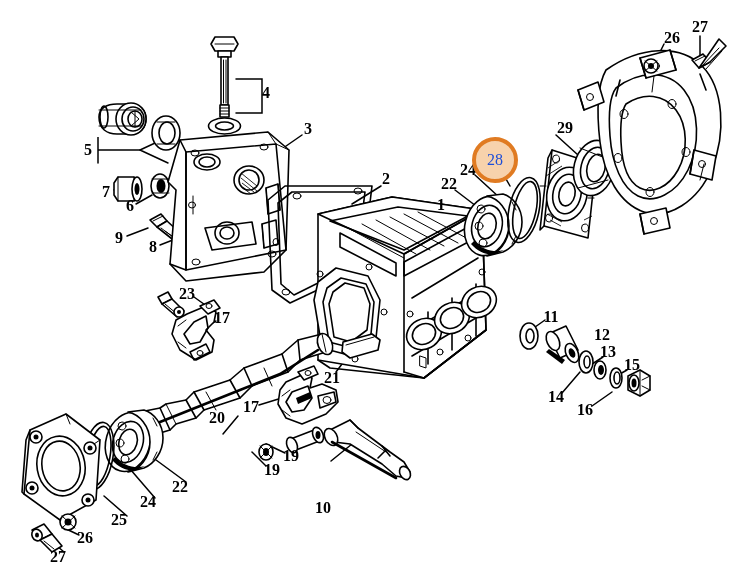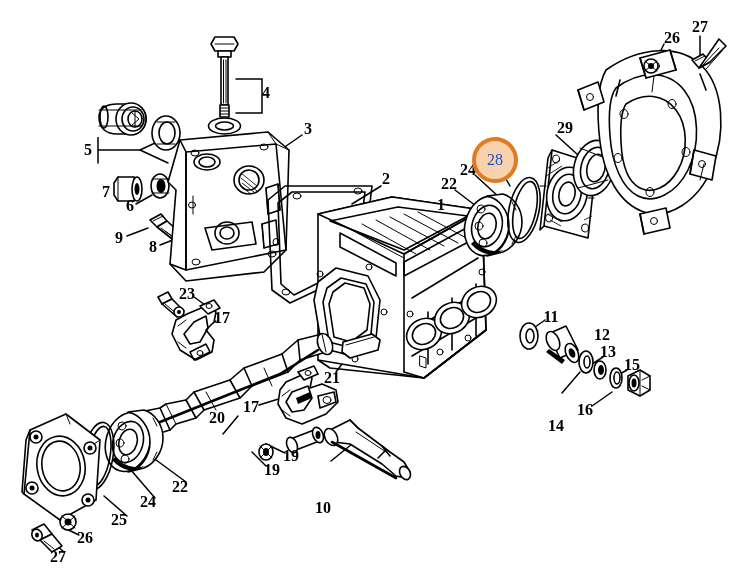--- a/index.html
+++ b/index.html
@@ -448,21 +448,21 @@
   <div class="callout" style="left:266px;top:93px;">4</div>
   <div class="callout" style="left:88px;top:150px;">5</div>
   <div class="callout" style="left:130px;top:206px;">6</div>
   <div class="callout" style="left:106px;top:192px;">7</div>
   <div class="callout" style="left:153px;top:247px;">8</div>
   <div class="callout" style="left:119px;top:238px;">9</div>
   <div class="callout" style="left:323px;top:464px;margin-top:44px;">10</div>
   <div class="callout" style="left:551px;top:317px;">11</div>
   <div class="callout" style="left:578px;top:335px;padding-left:48px;">12</div>
   <div class="callout" style="left:608px;top:352px;">13</div>
-  <div class="callout" style="left:556px;top:397px;margin-top:29px;">14</div>
+  <div class="callout" style="left:556px;top:397px;">14</div>
   <div class="callout" style="left:632px;top:365px;">15</div>
   <div class="callout" style="left:585px;top:410px;">16</div>
   <div class="callout" style="left:222px;top:318px;">17</div>
   <div class="callout" style="left:251px;top:407px;">17</div>
   <div class="callout" style="left:291px;top:456px;">19</div>
   <div class="callout" style="left:272px;top:470px;">19</div>
   <div class="callout" style="left:217px;top:418px;text-align:center;">20</div>
   <div class="callout" style="left:332px;top:378px;">21</div>
   <div class="callout" style="left:449px;top:184px;">22</div>
   <div class="callout" style="left:180px;top:487px;">22</div>

